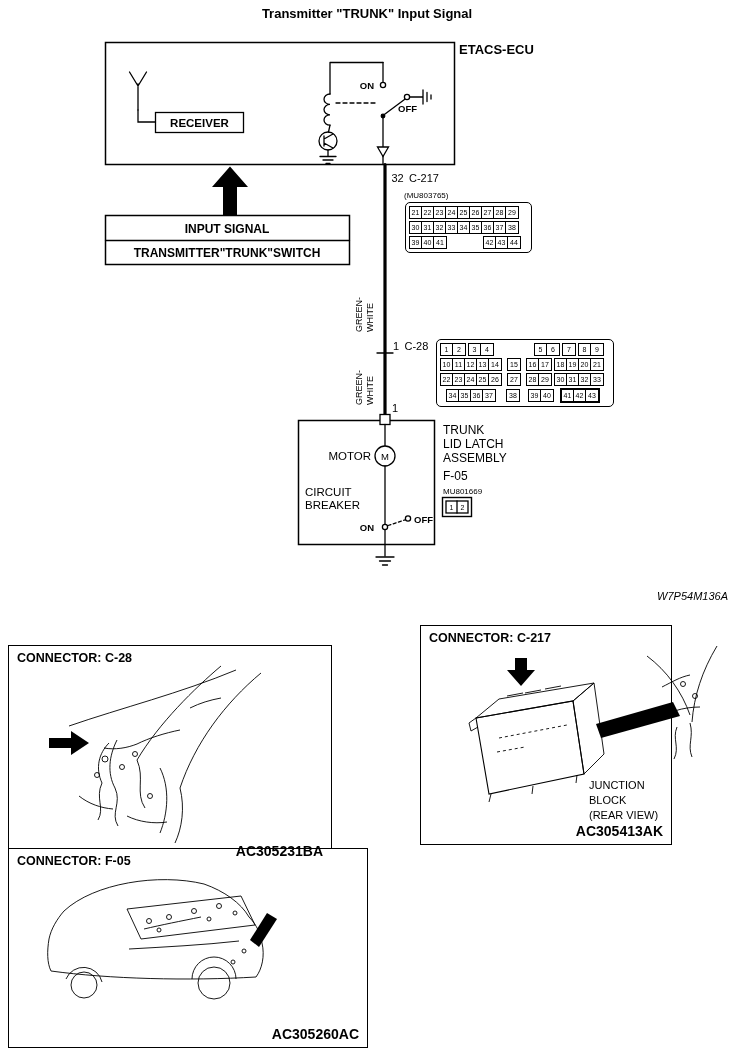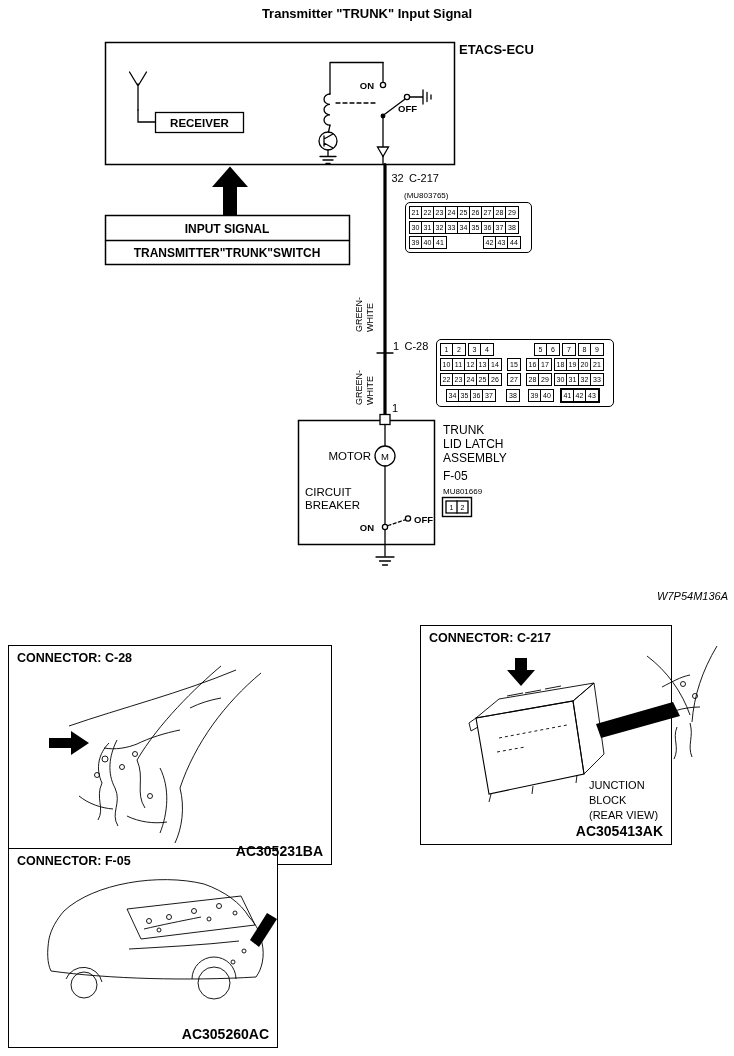--- a/index.html
+++ b/index.html
@@ -37,21 +37,21 @@
 
   .ref-code { position:absolute; top:590px; right:6px; font-size:11px;font-style:italic; }
 
   .loc-box { position:absolute; border:1.6px solid #000; background:#fff; }
   .loc-box svg { position:absolute; left:0; top:0; }
   .loc-title { position:absolute; top:5px; left:8px; font-size:12.5px; font-weight:bold; z-index:2; }
   .loc-code { position:absolute; bottom:5px; right:8px; font-size:14px; font-weight:bold; z-index:2; }
   .loc-caption { position:absolute; font-size:11px; z-index:2; line-height:15px; }
   #loc-c28  { left:8px;  top:625px; width:324px; height:220px;margin-top:20px; }
   #loc-c217 { left:420px; top:625px; width:252px; height:220px; }
-  #loc-f05  { left:8px;  top:848px; width:270px; height:200px; }
+  #loc-f05  { left:8px;  top:848px; width:360px; height:200px; }
   #loc-c217 .loc-caption { left:133px; top:152px;margin-left:35px; }
 </style>
 </head>
 <body>
 
 <div class="page-title">Transmitter "TRUNK" Input Signal</div>
 
 <svg class="circuit" width="734" height="580" viewBox="0 0 734 580">
 
   <g stroke="#000" fill="none" stroke-width="1.3" stroke-linecap="round">

